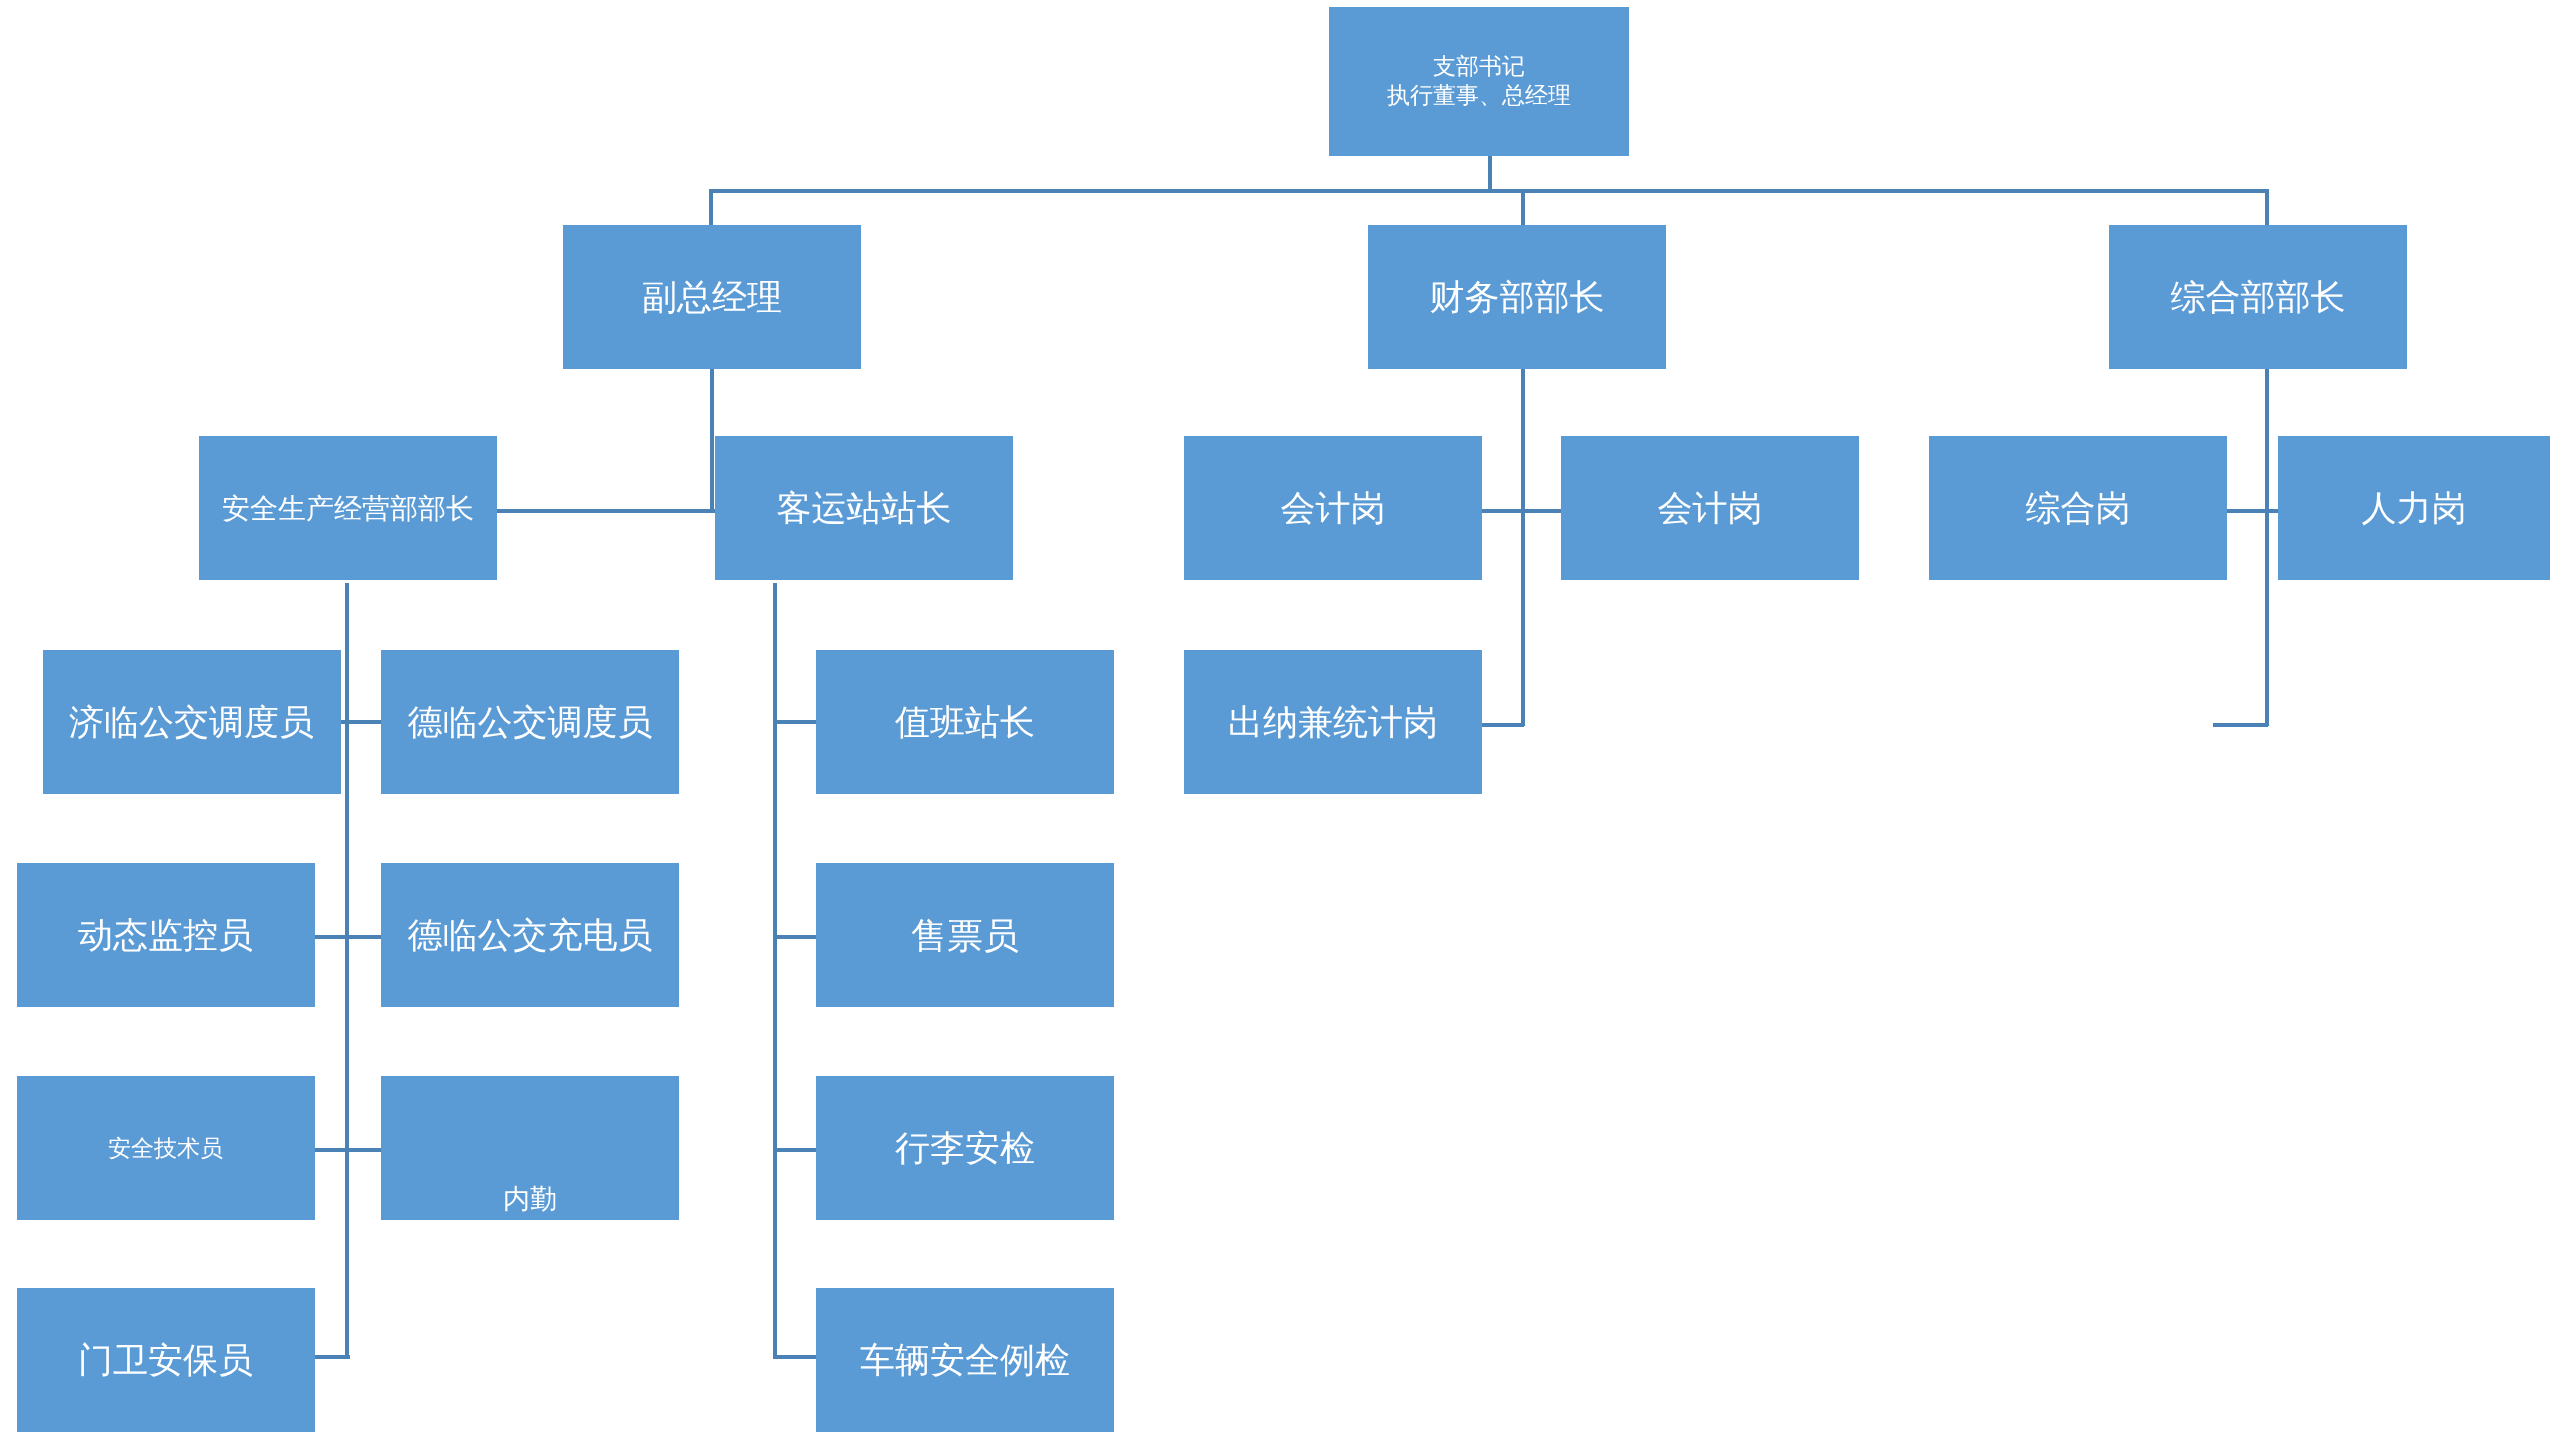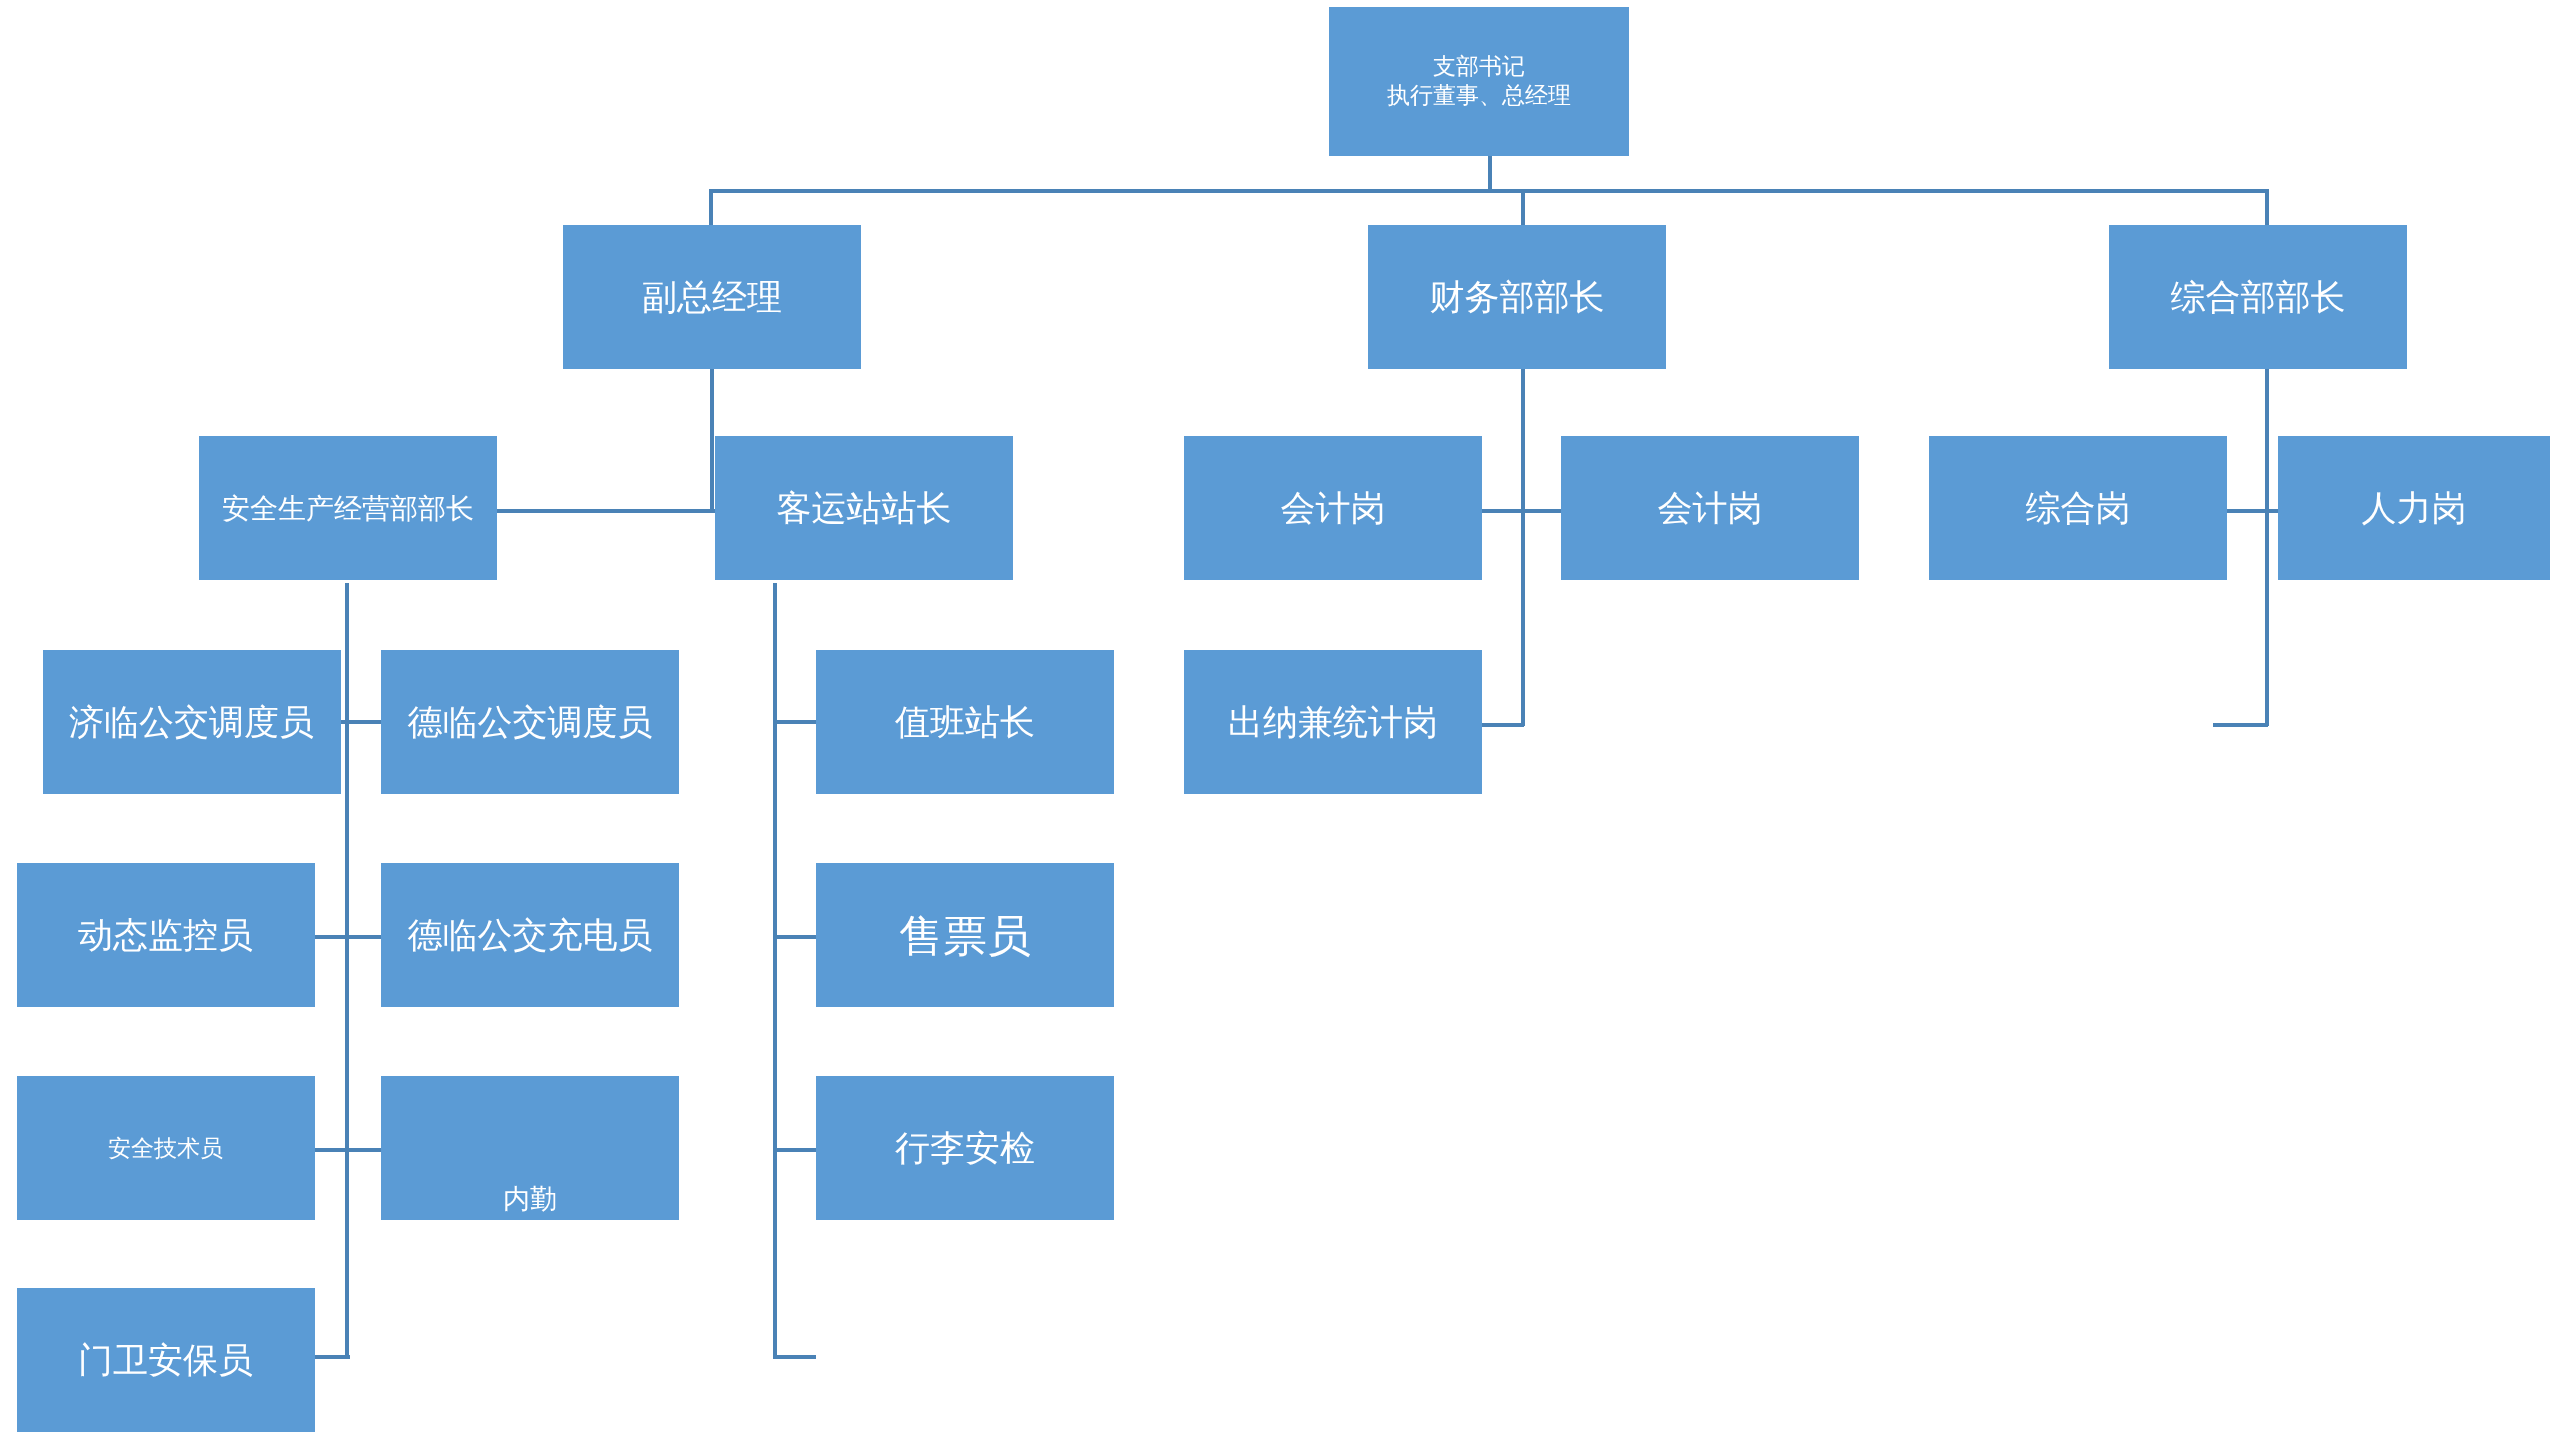--- a/index.html
+++ b/index.html
@@ -130,32 +130,35 @@
   <div class="node" style="left:1184px; top:650px; width:298px; height:144px; font-size:35px;">
     <span class="lbl">出纳兼统计岗</span>
   </div>
 
   <div class="node" style="left:16.6px; top:863px; width:298px; height:144px; font-size:35px;">
     <span class="lbl">动态监控员</span>
   </div>
   <div class="node" style="left:381px; top:863px; width:298px; height:144px; font-size:35px;align-items:center;">
     <span class="lbl">德临公交充电员</span>
   </div>
-  <div class="node" style="left:816px; top:863px; width:298px; height:144px; font-size:44px;">
+  <div class="node" style="left:816px; top:863px; width:298px; height:144px; font-size:36px;">
     <span class="lbl">售票员</span>
   </div>
 
   <div class="node" style="left:16.6px; top:1076px; width:298px; height:144px; font-size:23px;">
     <span class="lbl">安全技术员</span>
   </div>
   <div class="node" style="left:381px; top:1076px; width:298px; height:144px; font-size:27px;align-items:flex-end;">
     <span class="lbl">内勤</span>
   </div>
   <div class="node" style="left:816px; top:1076px; width:298px; height:144px; font-size:35px;">
     <span class="lbl">行李安检</span>
   </div>
 
   <div class="node" style="left:16.6px; top:1288px; width:298px; height:144px; font-size:35px;">
     <span class="lbl">门卫安保员</span>
   </div>
+  <div class="node" style="left:816px; top:1288px; width:298px; height:144px; font-size:35px;">
+    <span class="lbl">车辆安全例检</span>
+  </div>
 
 </div>
 
 
 </body></html>

